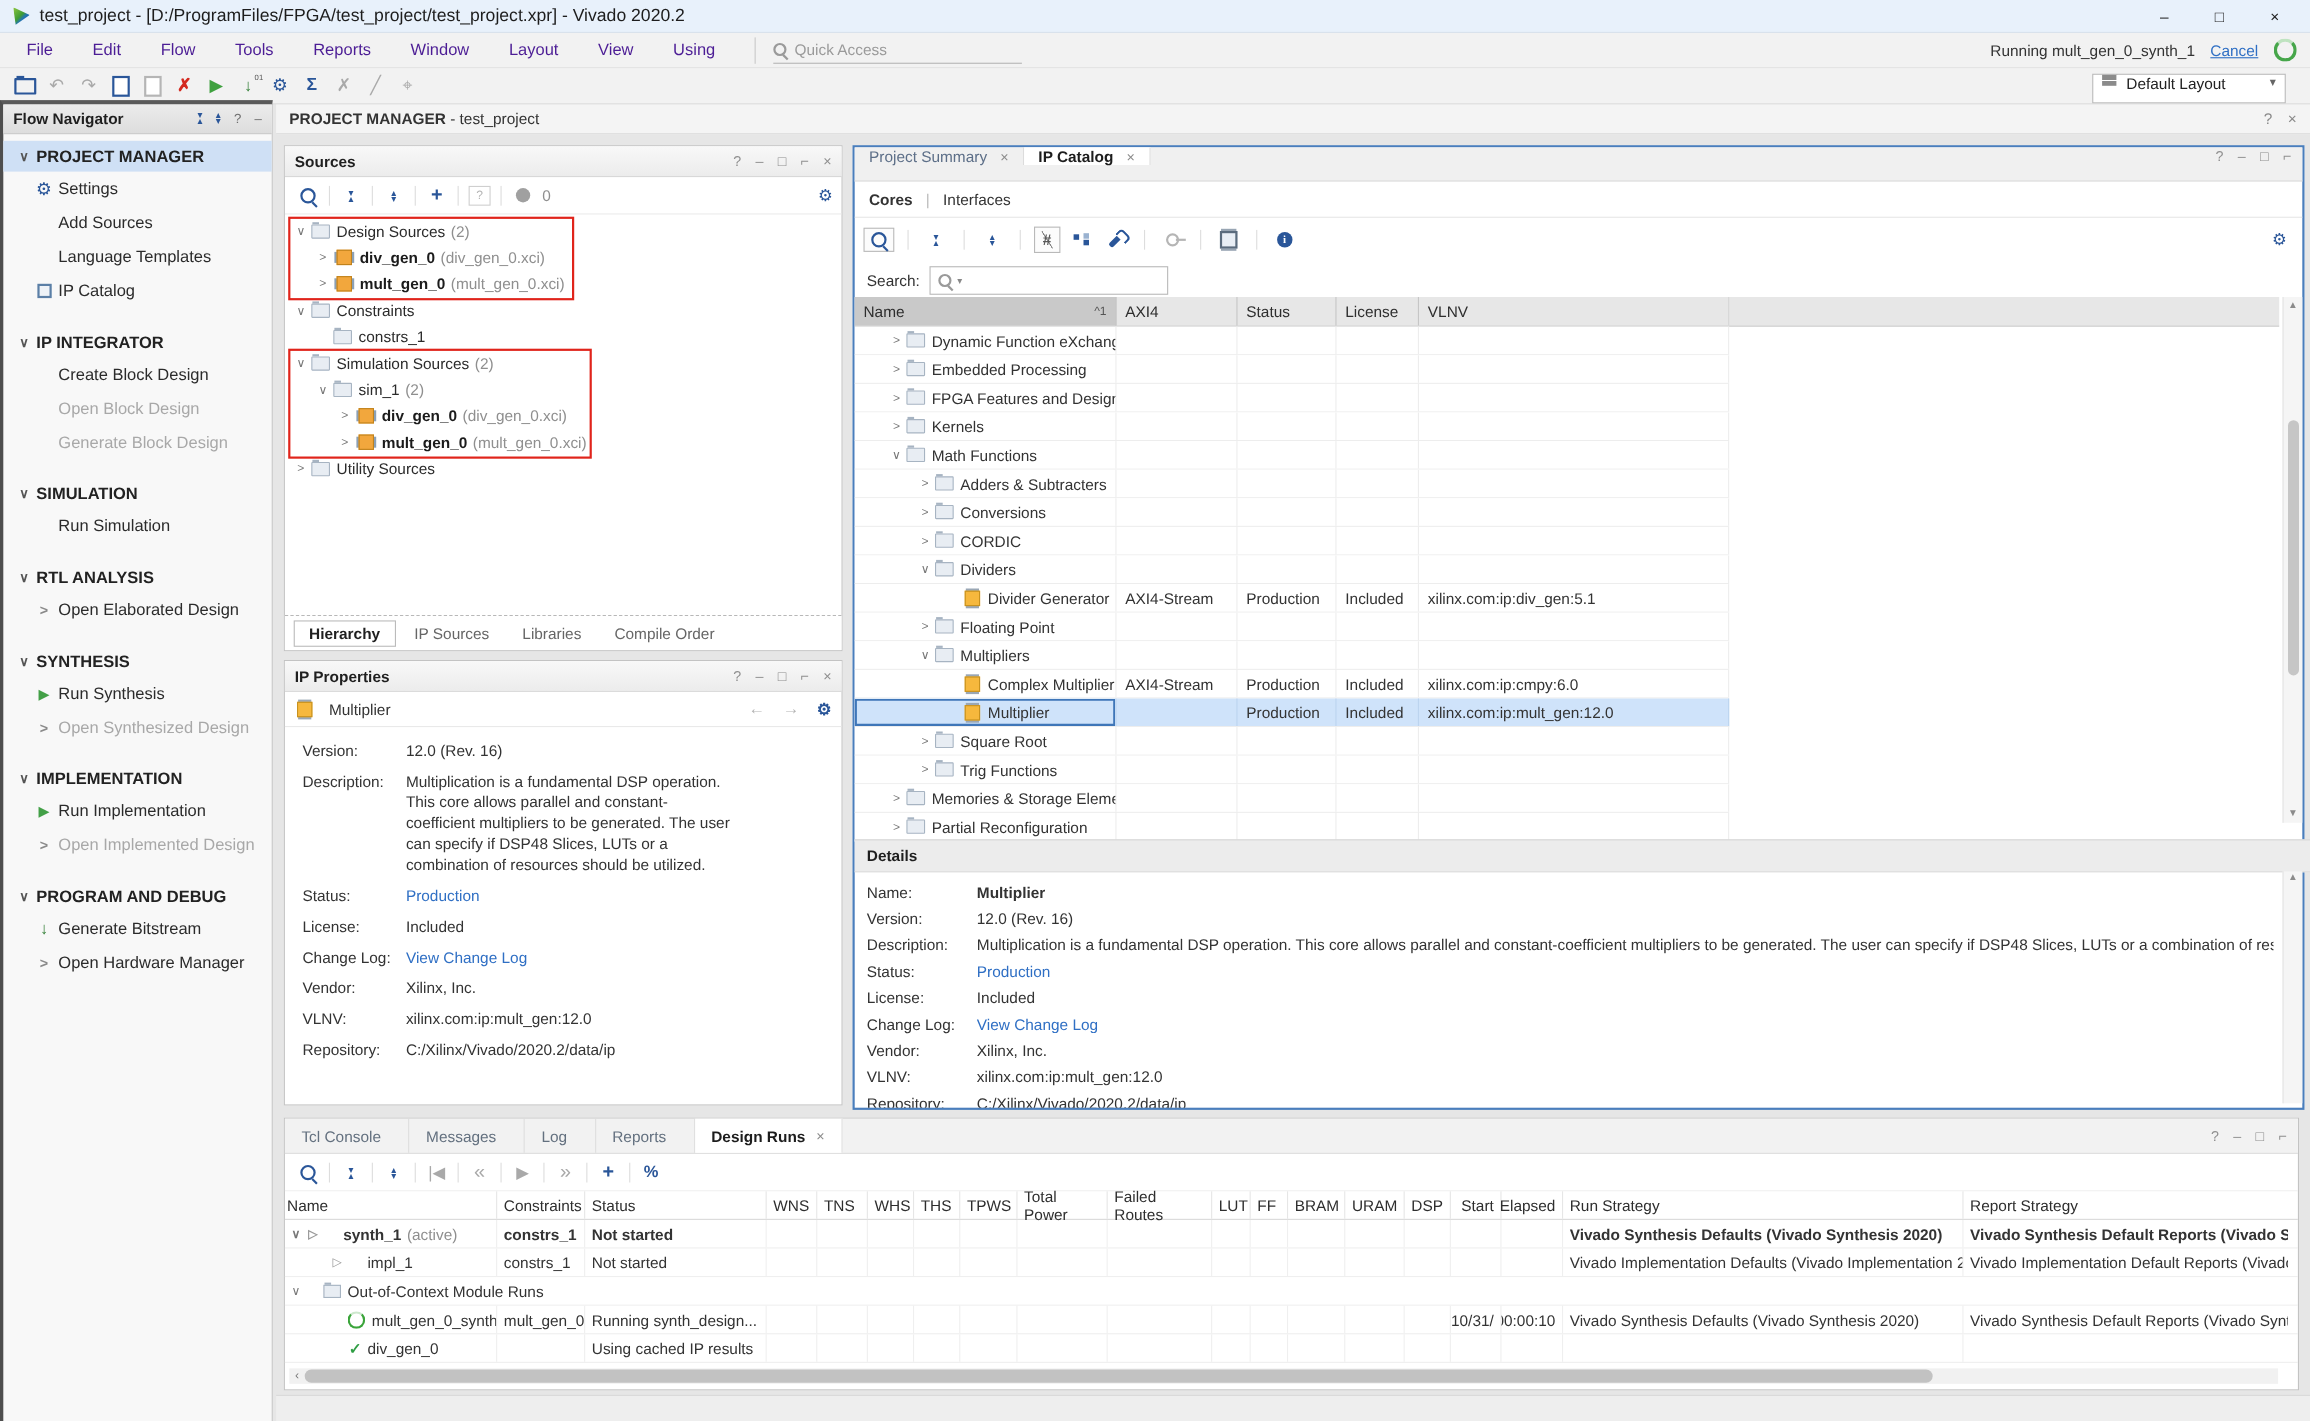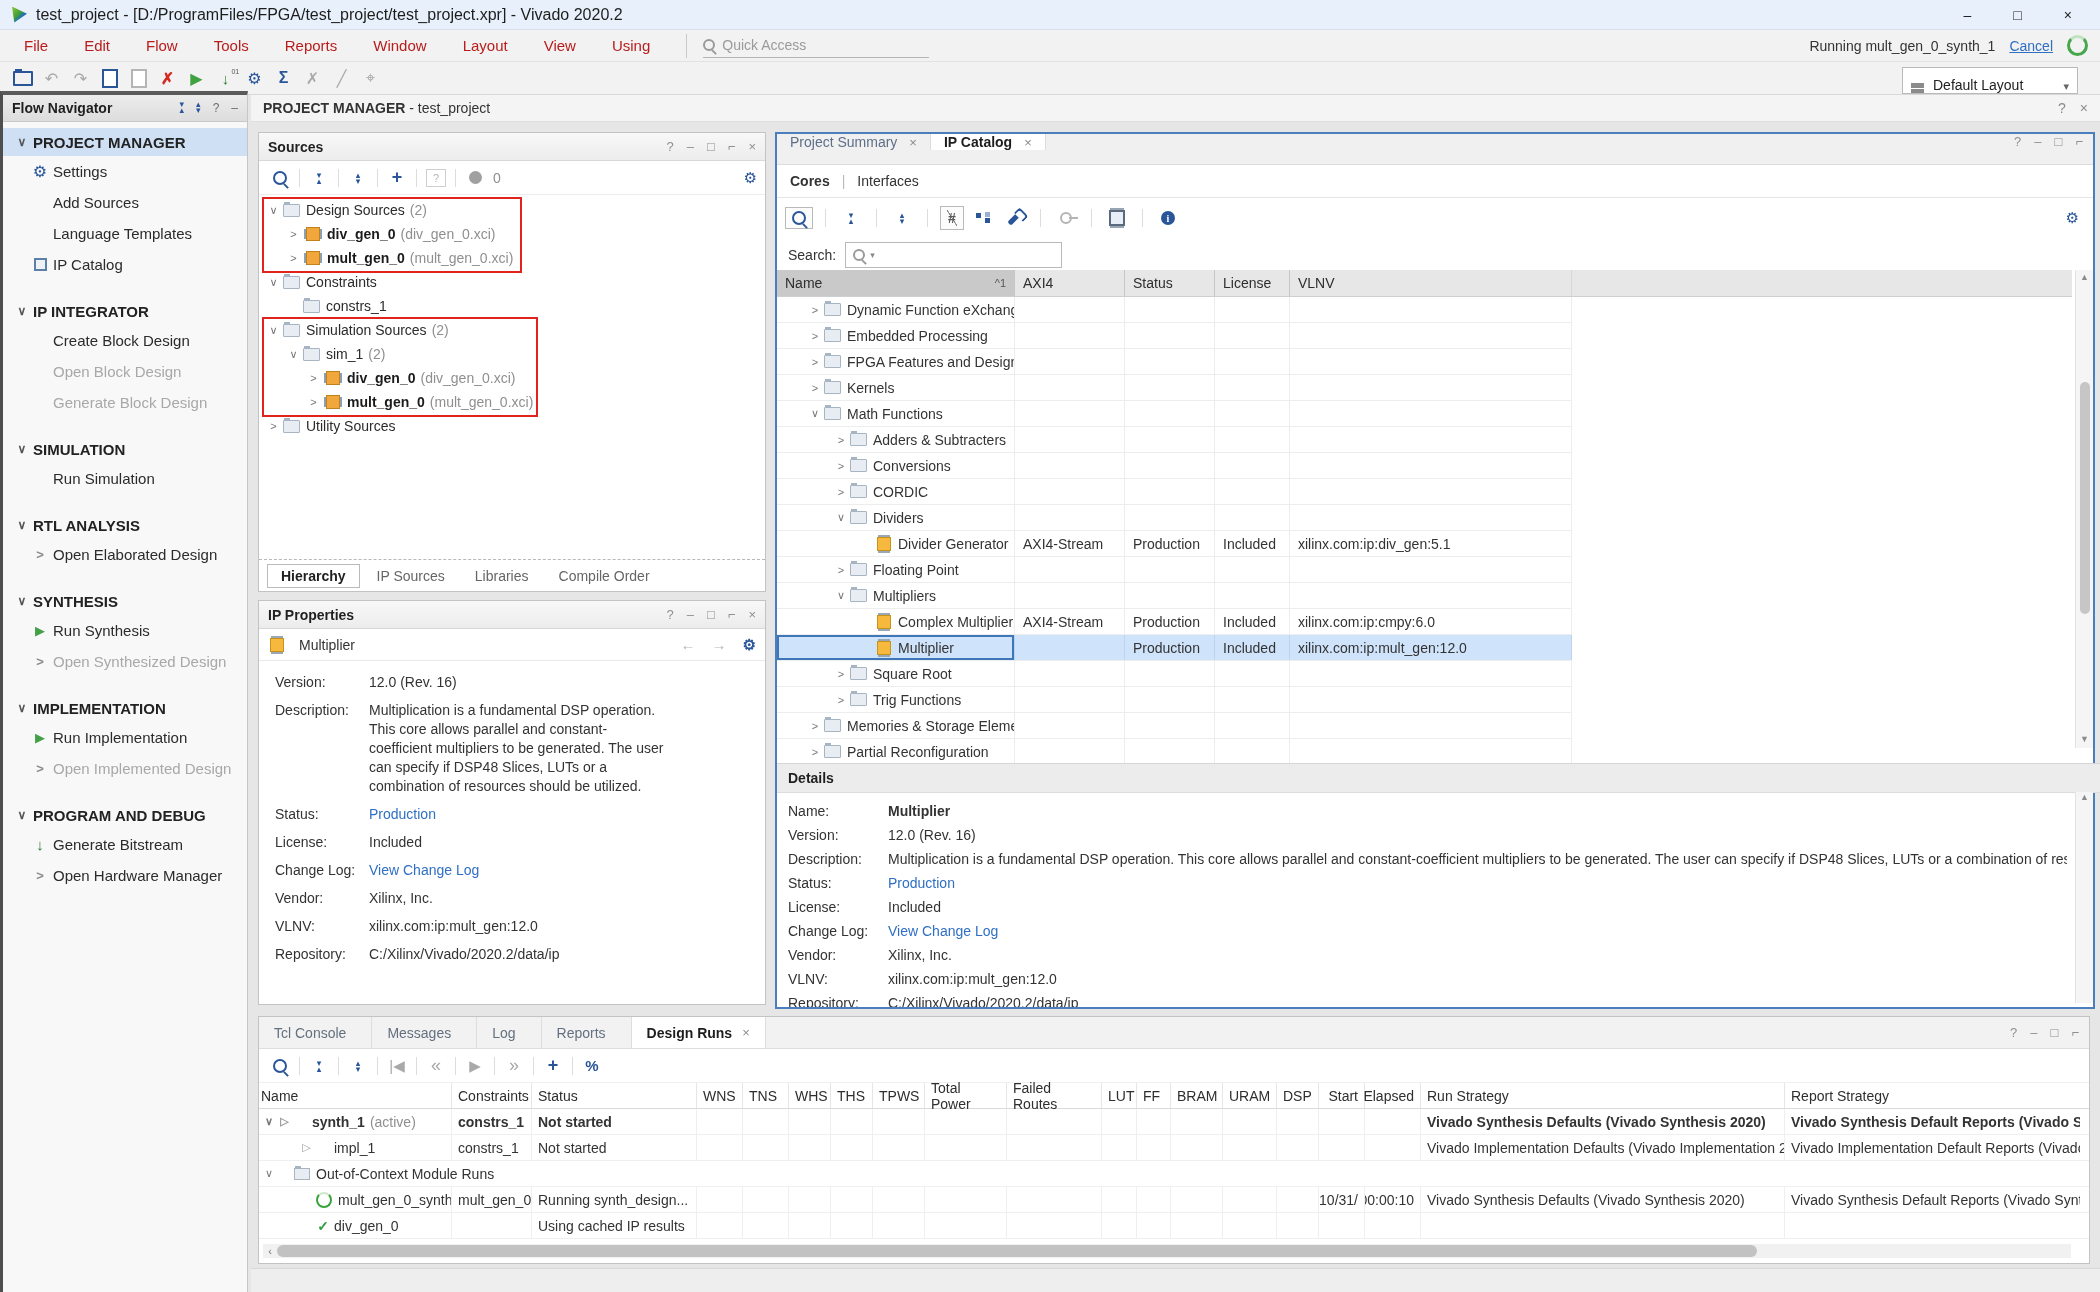--- a/index.html
+++ b/index.html
@@ -11,42 +11,42 @@
   .titlebar{left:0;top:0;width:2100px;height:30px;background:#e8f1fb;border-bottom:1px solid #d9e2ec;
             display:flex;align-items:center;padding:0 12px}
   .vlogo{width:15px;height:16px;background:linear-gradient(135deg,#8cc63f 0%,#3f9c35 45%,#2274b5 60%,#15486e 100%);
          clip-path:polygon(0 0,100% 45%,15% 100%);margin-right:9px}
   .wtitle{font-size:16px;color:#1d1d1d}
   .wctrls{margin-left:auto;display:flex;gap:42px;padding-right:16px;color:#222;font-size:14px}
 
   
   .menubar{left:0;top:30px;width:2100px;height:32px;background:#f2f2f2;display:flex;align-items:center;
            border-bottom:1px solid #e3e3e3}
-  .menus{display:flex;gap:36px;margin-left:24px;font-size:15px;color:#b91c1c}
+  .menus{display:flex;gap:36px;margin-left:24px;font-size:15px;color:#4c1d95}
   .menu-item{cursor:default}
   .qa-sep{height:24px;border-left:1px solid #c9c9c9;margin-left:36px}
   .quick{margin-left:16px;width:226px;height:24px;border-bottom:1px solid #b5b5b5;display:flex;align-items:center;
          gap:7px;color:#9a9a9a;font-size:14px}
   .runbox{margin-left:auto;display:flex;align-items:center;gap:14px;padding-right:12px;font-size:14px}
   .cancel{color:#2f6fc4;text-decoration:underline}
   .spinner{width:15px;height:15px;border:3px solid #46a64a;border-top-color:#bfe3c0;border-radius:50%}
 
   
   .maintb{left:0;top:62px;width:2100px;height:33px;background:#f2f2f2;border-bottom:1px solid #d8d8d8;
           display:flex;align-items:center;padding-left:8px}
   .tbi{width:29px;height:24px;display:flex;align-items:center;justify-content:center;font-size:16px}
   .c-blue{color:#2a5699}.c-gray{color:#a9a9a9}.c-red{color:#d42a20;font-weight:bold}.c-green{color:#3fa13f}
   .fold{width:16px;height:11px;border:2px solid #2a5699;border-radius:1px;position:relative}
   .fold::before{content:"";position:absolute;top:-4px;left:0;width:7px;height:2px;background:#2a5699}
   .docic{width:12px;height:15px;border:2px solid #2a5699;background:#fff}
   .docic.gray{border-color:#b5b5b5}
   .bitic{color:#2e7d32;font-weight:bold;font-size:15px;position:relative}
   .bitic::after{content:"01";position:absolute;top:-2px;right:-10px;font-size:7px;color:#555;font-weight:normal}
   .layoutbox{position:absolute;right:22px;top:67px;width:158px;height:25px;background:#fff;border:1px solid #b9b9b9;
-             display:flex;align-items:flex-end;gap:8px;padding:0 8px;font-size:14px;color:#222}
+             display:flex;align-items:flex-start;gap:8px;padding:0 8px;font-size:14px;color:#222}
   .ic-grid{width:14px;height:10px;background:linear-gradient(#8b8b8b 45%,#fff 45%,#fff 55%,#8b8b8b 55%);
            box-shadow:inset -9px 0 0 -8px #fff}
   .layoutbox .dd{margin-left:auto;color:#666;font-size:11px}
 
   
   .flownav{left:0;top:91px;width:248px;height:1201px;background:#f8f8f8;border-right:1px solid #c6c6c6;
            border-top:4px solid #5a5a5a;border-left:3px solid #4e4e4e}
   .fn-head{height:26px;background:linear-gradient(#ececec,#dddddd);border-bottom:1px solid #c9c9c9;
            display:flex;align-items:center;padding:0 9px;font-weight:bold;font-size:14px;color:#1f1f1f}
   .fn-hicons{margin-left:auto;display:flex;gap:12px;color:#6d6d6d;font-size:12px;font-weight:normal}

